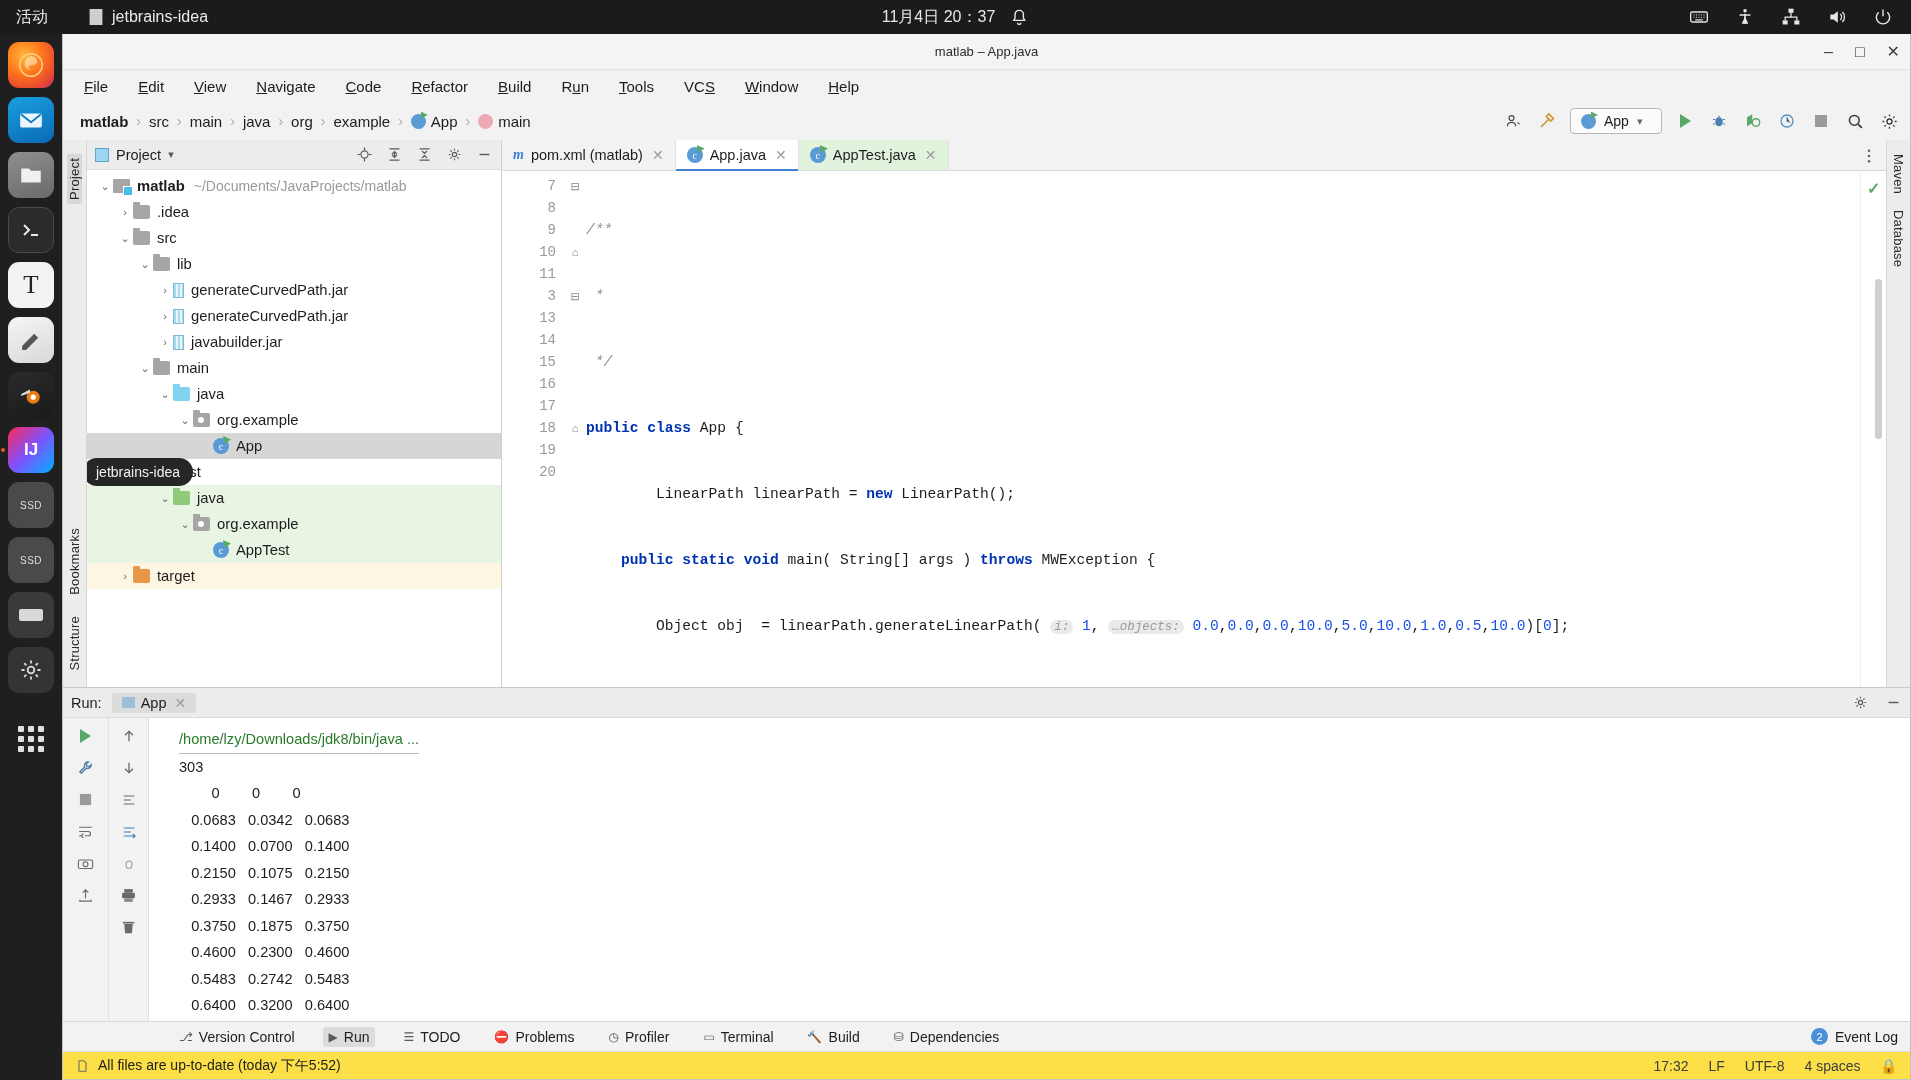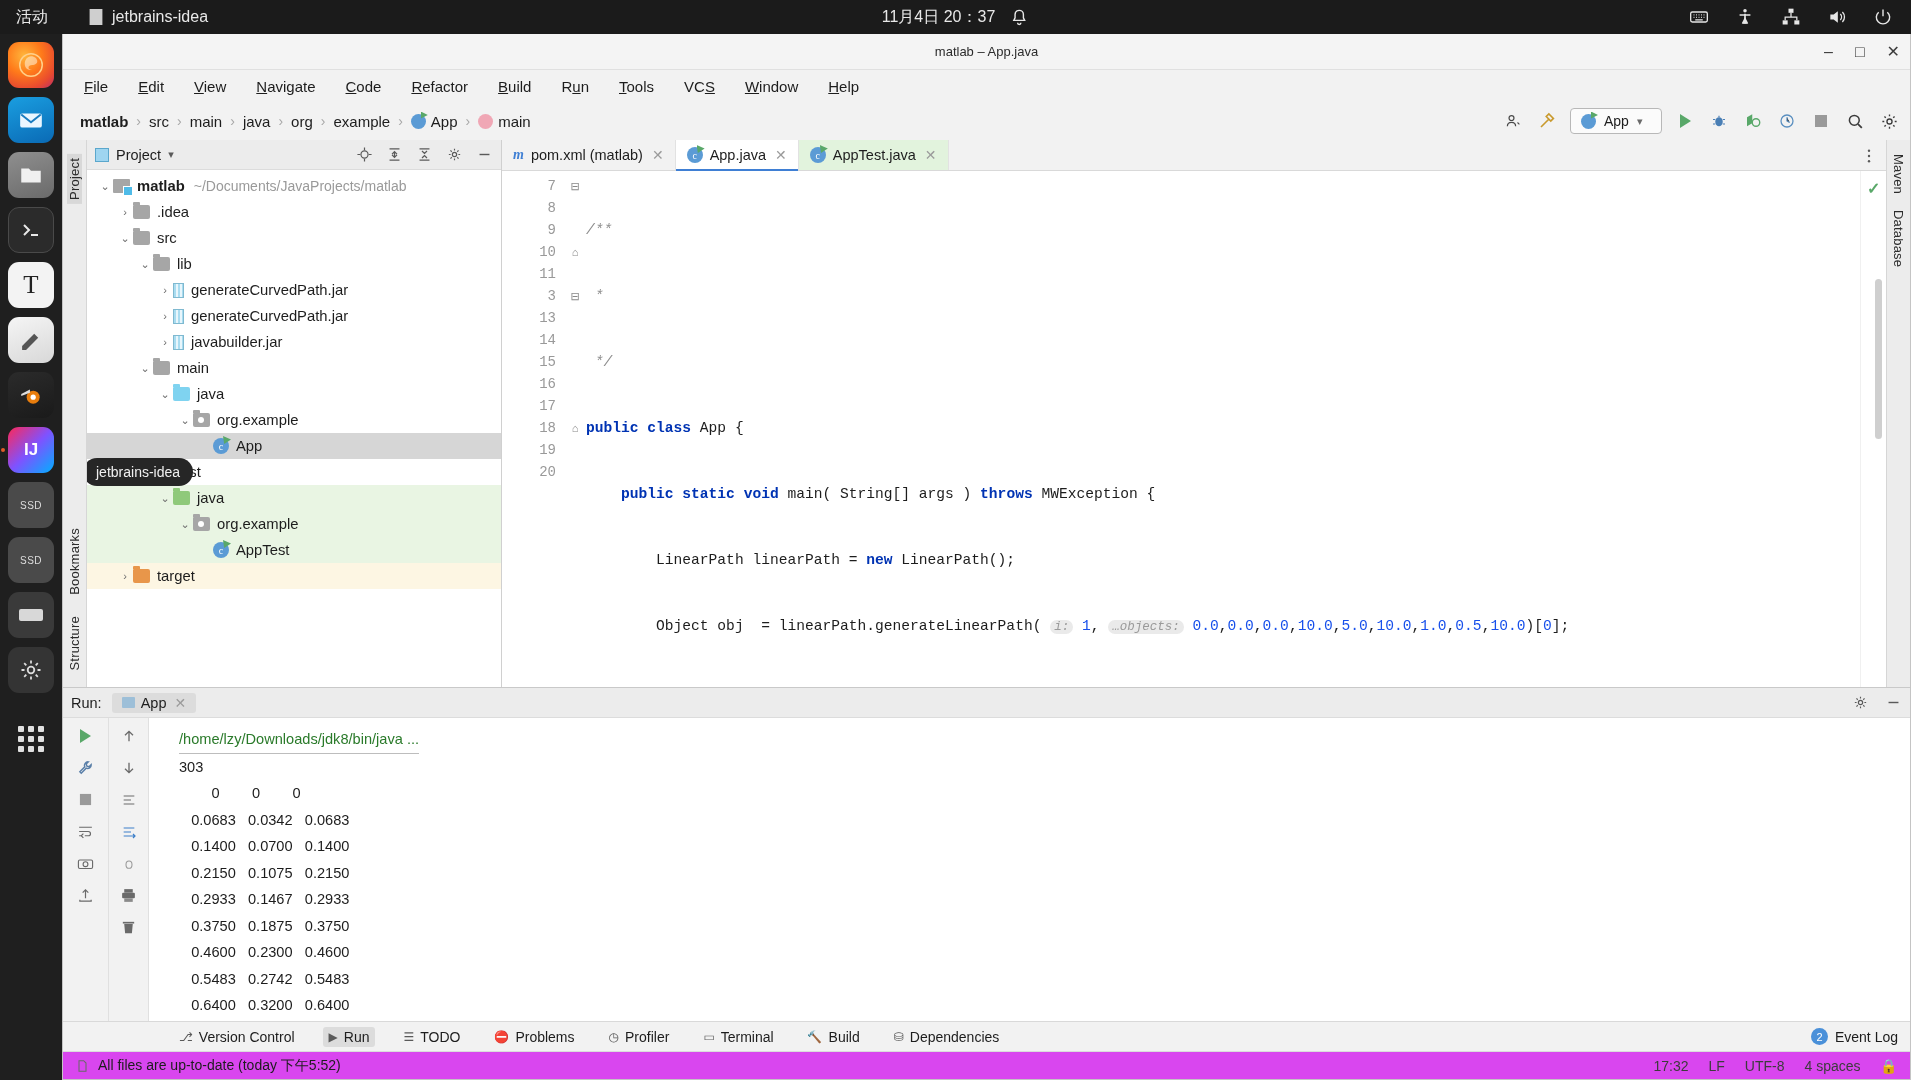--- a/index.html
+++ b/index.html
@@ -315,21 +315,21 @@
   .btab-icon { font-size: 12px; color: #5a5a5a; }
   .bottom-right { position: absolute; right: 12px; display: flex; align-items: center; gap: 7px; font-size: 14px; }
   .badge-count {
     background: #4a90d9; color: #fff; border-radius: 50%;
     width: 17px; height: 17px; font-size: 11px;
     display: flex; align-items: center; justify-content: center;
   }
 
   
   .status-bar {
-    height: 28px; flex: 0 0 28px; background: #d946ef; border-top: 1px solid #dcdcdc;
+    height: 28px; flex: 0 0 28px; background: #fde047; border-top: 1px solid #dcdcdc;
     display: flex; align-items: center; padding: 0 12px; font-size: 14px; color: #1d1d1d;
     position: relative;
   }
   .status-left { display: flex; align-items: center; gap: 8px; }
   .status-right { position: absolute; right: 12px; display: flex; align-items: center; gap: 20px; color: #3c3c3c; }
 </style>
 </head>
 <body>
 
 <div class="screen">
@@ -744,22 +744,22 @@
             <div class="fold">⌂</div>
             <div class="fold"></div>
             <div class="fold"></div>
           </div>
 
           <div class="code">
             <div class="cline"><span class="cmt">/**</span></div>
             <div class="cline"><span class="cmt"> *</span></div>
             <div class="cline"><span class="cmt"> */</span></div>
             <div class="cline"><span class="kw">public </span><span class="kw">class </span><span>App {</span></div>
+            <div class="cline"><span>        LinearPath linearPath = </span><span class="kw">new </span><span>LinearPath();</span></div>
             <div class="cline"><span>    </span><span class="kw">public static void </span><span>main</span><span>( String[] args ) </span><span class="kw">throws </span><span>MWException {</span></div>
-            <div class="cline"><span>        LinearPath linearPath = </span><span class="kw">new </span><span>LinearPath();</span></div>
             <div class="cline"><span>        Object obj  = linearPath.generateLinearPath( </span><span class="hint">i:</span><span> </span><span class="num">1</span><span>, </span><span class="hint">…objects:</span><span> </span><span class="num">0.0</span><span>,</span><span class="num">0.0</span><span>,</span><span class="num">0.0</span><span>,</span><span class="num">10.0</span><span>,</span><span class="num">5.0</span><span>,</span><span class="num">10.0</span><span>,</span><span class="num">1.0</span><span>,</span><span class="num">0.5</span><span>,</span><span class="num">10.0</span><span>)[</span><span class="num">0</span><span>];</span></div>
             
             
             
             
             
             
           </div>
 
           <div class="right-gutter">

